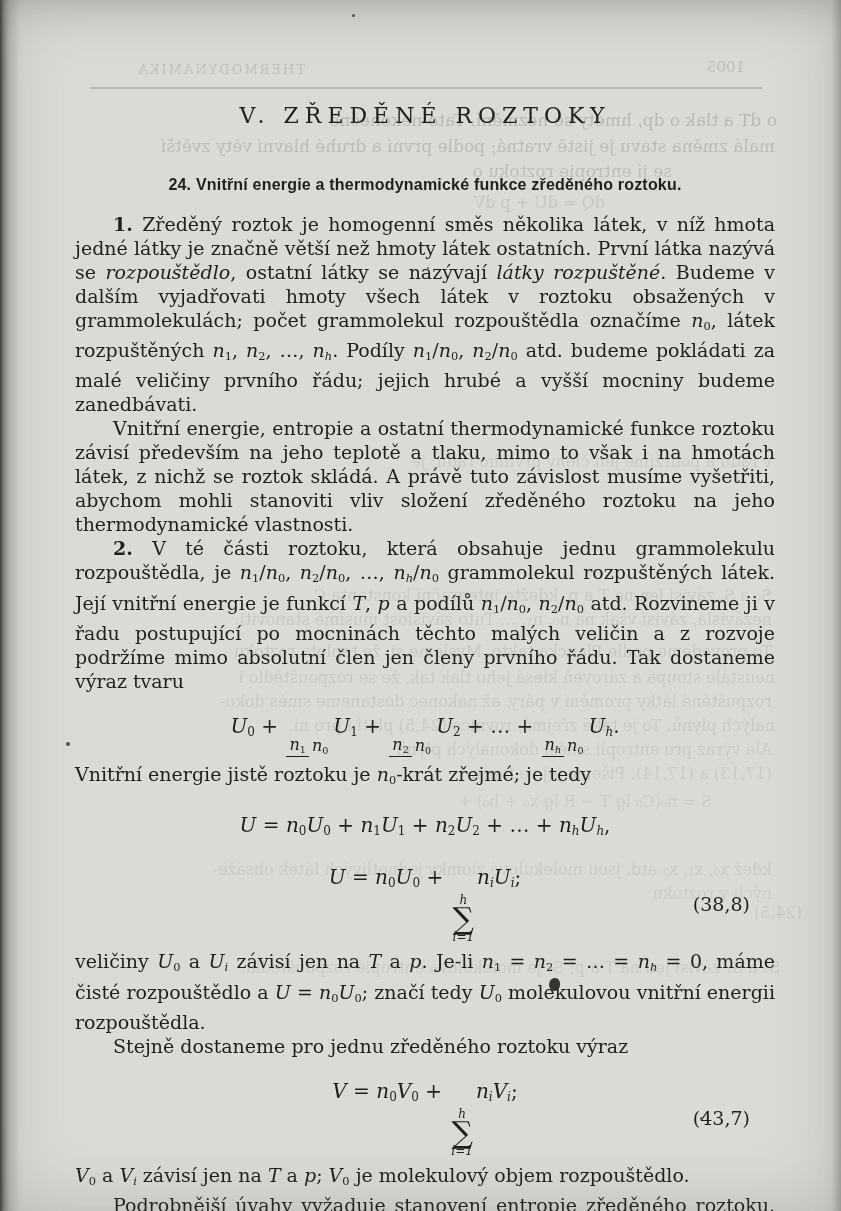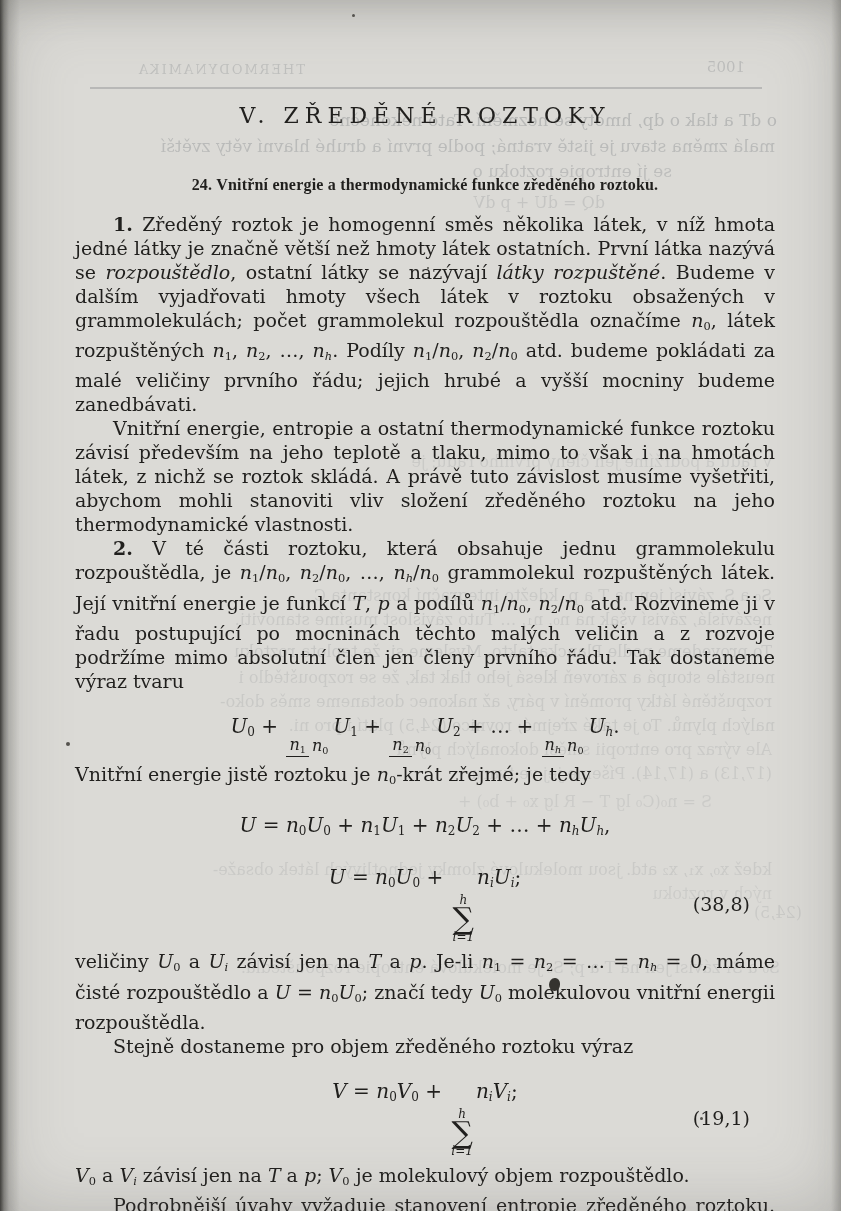--- a/index.html
+++ b/index.html
@@ -22,21 +22,21 @@
   .bleed{position:absolute;inset:0;pointer-events:none;}
   .bleed-text{position:absolute;transform:scaleX(-1);color:#565c63;white-space:nowrap;
     font-family:"DejaVu Serif","Liberation Serif",serif;}
   .bleed-rule{position:absolute;height:2px;background:#676b6f;}
   
   .content{position:absolute;left:75px;top:0;width:700px;
     font-size:19px;line-height:24px;text-align:justify;}
   .doc-title{padding-top:103px;text-align:center;font-size:22px;letter-spacing:6px;
     font-weight:400;line-height:26px;}
   .doc-heading{margin-top:46px;margin-bottom:17px;text-align:center;
-    font-family:Liberation Serif, serif;font-weight:700;font-size:16px;line-height:20px;
+    font-family:Liberation Sans, sans-serif;font-weight:700;font-size:16px;line-height:20px;
     letter-spacing:.2px;}
   .para{margin:0;}
   .para.ind{text-indent:38px;}
   
   .s-i,.s-v{font-style:italic;}
   .s-b{font-weight:700;}
   .s-sb{font-size:.6em;vertical-align:-.28em;}
   .s-sbi{font-size:.6em;vertical-align:-.28em;font-style:italic;}
   
   .eq{position:relative;text-align:center;margin:20px 0 5px;font-size:20px;line-height:26px;}
@@ -103,26 +103,26 @@
               <span class="den"><span class="s-v">n</span><span class="s-sb">0</span></span>
             </span><span class="s-v">U</span><span class="s-sbi">h</span><span>.</span></span></div>
         <p class="para"><span>Vnitřní energie jistě roztoku je </span><span class="s-v">n</span><span class="s-sb">0</span><span>-krát zřejmé; je tedy</span></p>
         <div class="eq"><span class="eq-inner"><span class="s-v">U</span><span> = </span><span class="s-v">n</span><span class="s-sb">0</span><span class="s-v">U</span><span class="s-sb">0</span><span> + </span><span class="s-v">n</span><span class="s-sb">1</span><span class="s-v">U</span><span class="s-sb">1</span><span> + </span><span class="s-v">n</span><span class="s-sb">2</span><span class="s-v">U</span><span class="s-sb">2</span><span> + … + </span><span class="s-v">n</span><span class="s-sbi">h</span><span class="s-v">U</span><span class="s-sbi">h</span><span>,</span></span></div>
         <div class="eq"><span class="eq-inner"><span class="s-v">U</span><span> = </span><span class="s-v">n</span><span class="s-sb">0</span><span class="s-v">U</span><span class="s-sb">0</span><span> + </span><span class="sum">
               <span class="lim">h</span>
               <span class="sig">∑</span>
               <span class="lim">i=1</span>
             </span><span class="s-v">n</span><span class="s-sbi">i</span><span class="s-v">U</span><span class="s-sbi">i</span><span>;</span></span><span class="eq-label">(38,8)</span></div>
         <p class="para"><span>veličiny </span><span class="s-v">U</span><span class="s-sb">0</span><span> a </span><span class="s-v">U</span><span class="s-sbi">i</span><span> závisí jen na </span><span class="s-v">T</span><span> a </span><span class="s-v">p</span><span>. Je-li </span><span class="s-v">n</span><span class="s-sb">1</span><span> = </span><span class="s-v">n</span><span class="s-sb">2</span><span> = … = </span><span class="s-v">n</span><span class="s-sbi">h</span><span> = 0, máme čisté rozpouštědlo a </span><span class="s-v">U</span><span> = </span><span class="s-v">n</span><span class="s-sb">0</span><span class="s-v">U</span><span class="s-sb">0</span><span>; značí tedy </span><span class="s-v">U</span><span class="s-sb">0</span><span> molekulovou vnitřní energii rozpouštědla.</span></p>
-        <p class="para ind"><span>Stejně dostaneme pro objem zředěného roztoku výraz</span></p>
+        <p class="para ind"><span>Stejně dostaneme pro jednu zředěného roztoku výraz</span></p>
         <div class="eq"><span class="eq-inner"><span class="s-v">V</span><span> = </span><span class="s-v">n</span><span class="s-sb">0</span><span class="s-v">V</span><span class="s-sb">0</span><span> + </span><span class="sum">
               <span class="lim">h</span>
               <span class="sig">∑</span>
               <span class="lim">i=1</span>
-            </span><span class="s-v">n</span><span class="s-sbi">i</span><span class="s-v">V</span><span class="s-sbi">i</span><span>;</span></span><span class="eq-label">(19,1)</span></div>
+            </span><span class="s-v">n</span><span class="s-sbi">i</span><span class="s-v">V</span><span class="s-sbi">i</span><span>;</span></span><span class="eq-label">(43,7)</span></div>
         <p class="para"><span class="s-v">V</span><span class="s-sb">0</span><span> a </span><span class="s-v">V</span><span class="s-sbi">i</span><span> závisí jen na </span><span class="s-v">T</span><span> a </span><span class="s-v">p</span><span>; </span><span class="s-v">V</span><span class="s-sb">0</span><span> je molekulový objem rozpouštědlo.</span></p>
         <p class="para ind"><span>Podrobnější úvahy vyžaduje stanovení entropie zředěného roztoku. Mysleme si, že roztoku bylo dodáno teplo d</span></p>
       </div>
   </div>
 
   <div class="artifacts" id="artifacts-layer">
       <div class="ink-blot" style="left: 549px; top: 978px; width: 11px; height: 13px;"></div>
       <div class="ink-speck" style="left: 66px; top: 742px; width: 4px; height: 4px;"></div>
       <div class="ink-speck" style="left: 352px; top: 14px; width: 3px; height: 3px;"></div>
       <div class="ink-speck" style="left: 427px; top: 267px; width: 2px; height: 2px;"></div>

